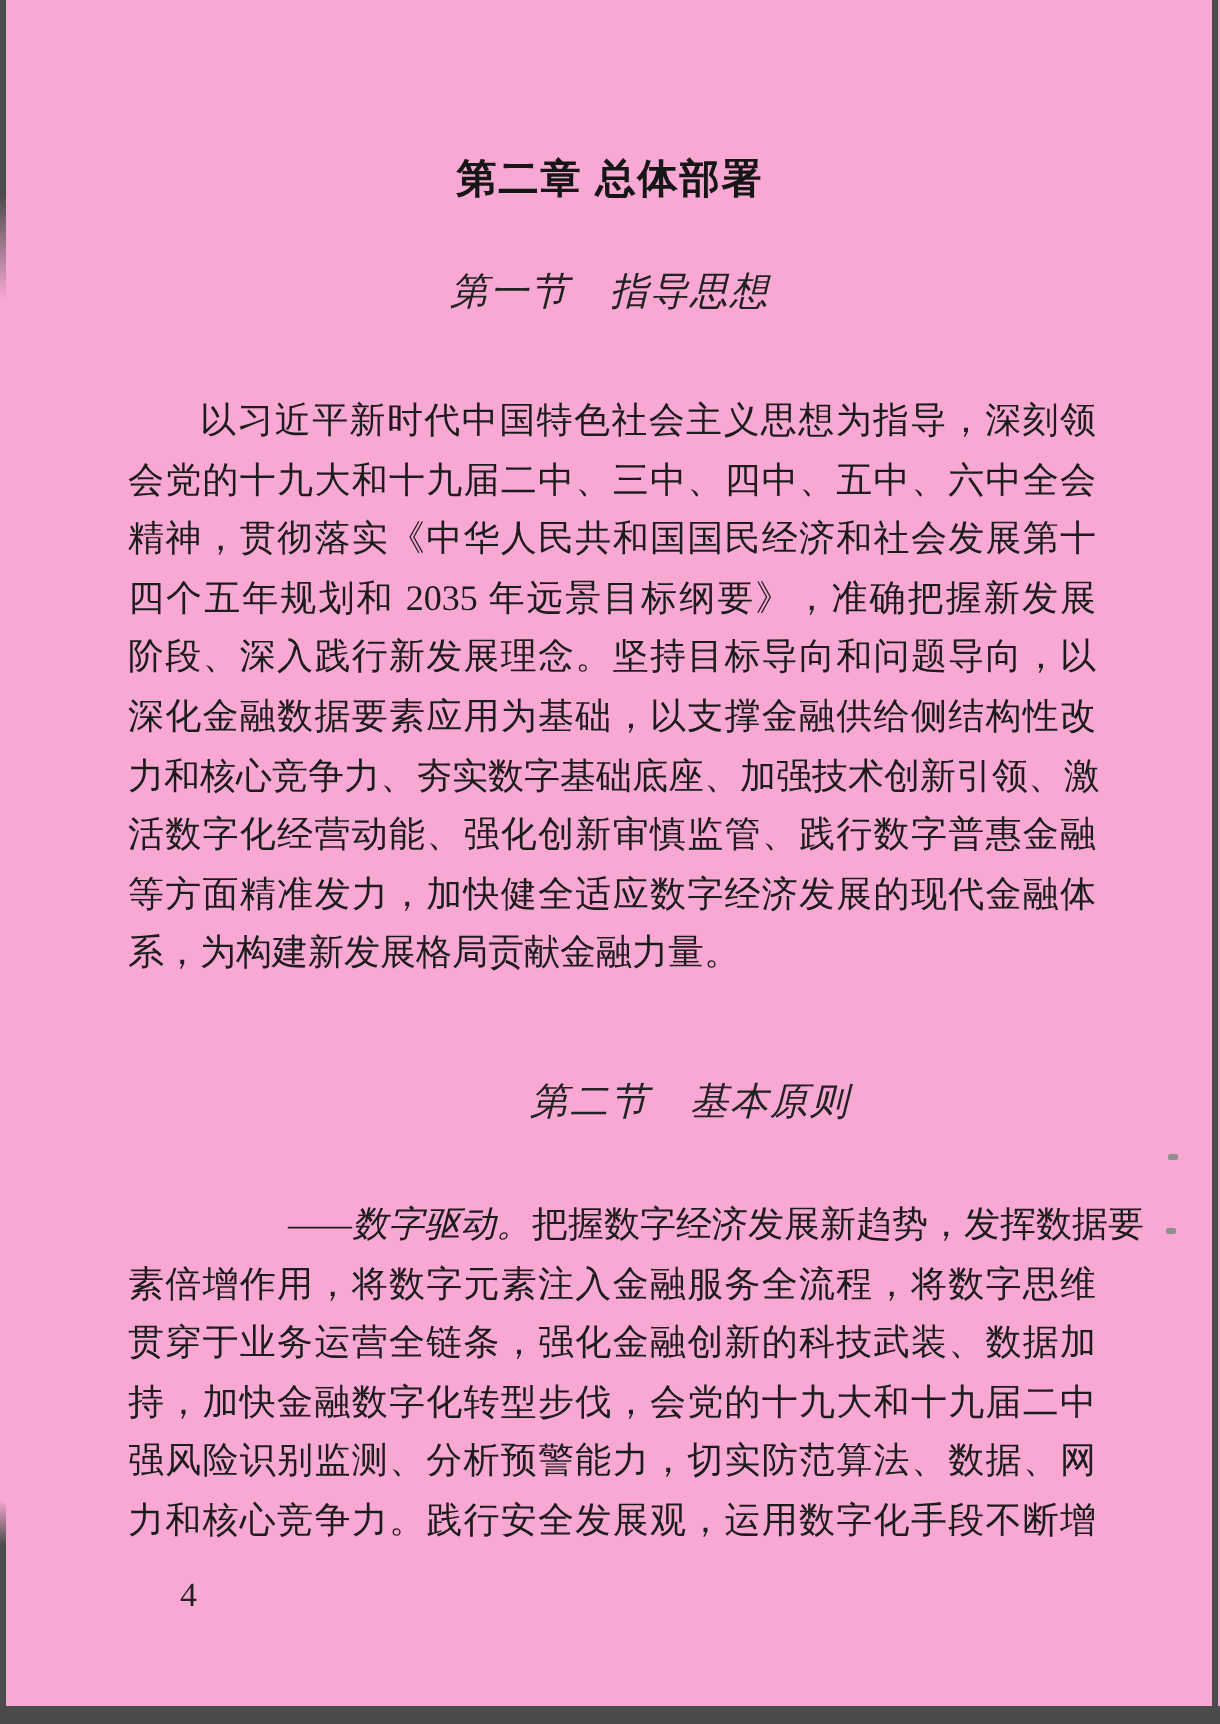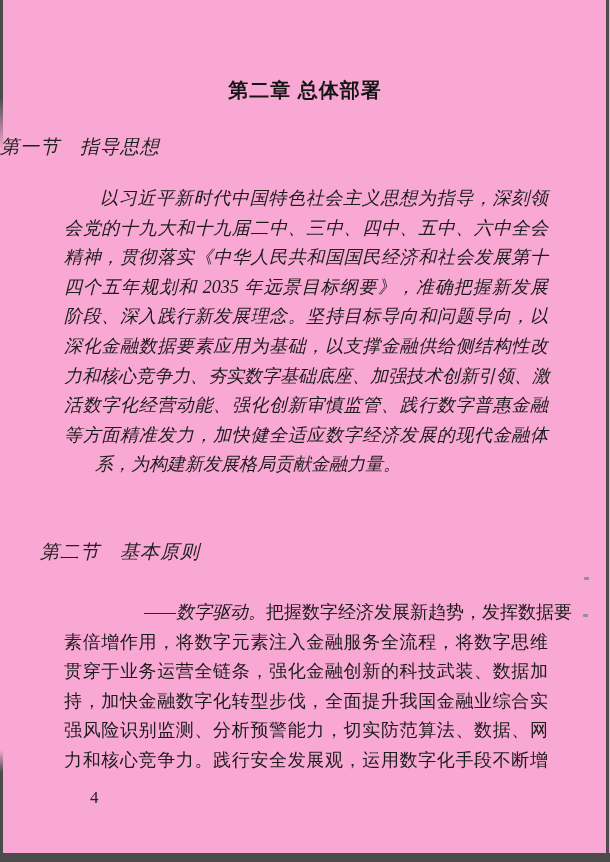--- a/index.html
+++ b/index.html
@@ -30,49 +30,50 @@
     font-size: 20px;
     line-height: 24px;
     color: #161616;
     letter-spacing: 1px;
   }
   .section-title {
     position: absolute;
     left: 0;
     width: 100%;
     margin: 0;
+    text-align: center;
     font-weight: 400;
     font-style: italic; 
     font-size: 19px;
     line-height: 23px;
     color: #222222;
     letter-spacing: 1px;
   }
   .section-title.s1 { top: 135px; }
   .section-title.s2 { top: 540px; padding-left: 40px; }
 
   
   .para {
     position: absolute;
     left: 64px;
     width: 484px;
     font-size: 18px;
   }
-  .para.p1 { top: 184px; font-style: italic; }
+  .para.p1 { top: 196px; }
   .para.p2 { top: 598px; }
   .line {
     height: 29.6px;
     line-height: 29.6px;
     text-align: justify;
     text-align-last: justify;
     white-space: nowrap;
     overflow: visible;
   }
   .line.first { text-indent: 2em; }
-  .line.para-end { text-align-last: left; white-space: normal; margin-left: 31px; }
+  .line.para-end { text-align-last: left; white-space: normal; }
   .kaiti { font-style: italic; margin-left: 44px; }
 
   
   .page-number {
     position: absolute;
     top: 788px;
     left: 90px;
     font-size: 17px;
     line-height: 20px;
     color: #222222;
@@ -142,21 +143,21 @@
   </div>
 
   <h2 class="section-title s2">第二节　基本原则</h2>
 
   <div class="para p2">
     <div class="line first">
       <span class="kaiti">——数字驱动。</span><span>把握数字经济发展新趋势，发挥数据要</span>
     </div>
     <div class="line">素倍增作用，将数字元素注入金融服务全流程，将数字思维</div>
     <div class="line">贯穿于业务运营全链条，强化金融创新的科技武装、数据加</div>
-    <div class="line">持，加快金融数字化转型步伐，全面提升我国金融业综合实</div>
+    <div class="line">持，加快金融数字化转型步伐，会党的十九大和十九届二中</div>
     <div class="line">强风险识别监测、分析预警能力，切实防范算法、数据、网</div>
     <div class="line">力和核心竞争力。践行安全发展观，运用数字化手段不断增</div>
   </div>
 
   <div class="page-number">4</div>
 
   <div class="edge-right"></div>
   <div class="edge-bottom"></div>
   <div class="edge-left-top"></div>
   <div class="edge-left-bottom"></div>

